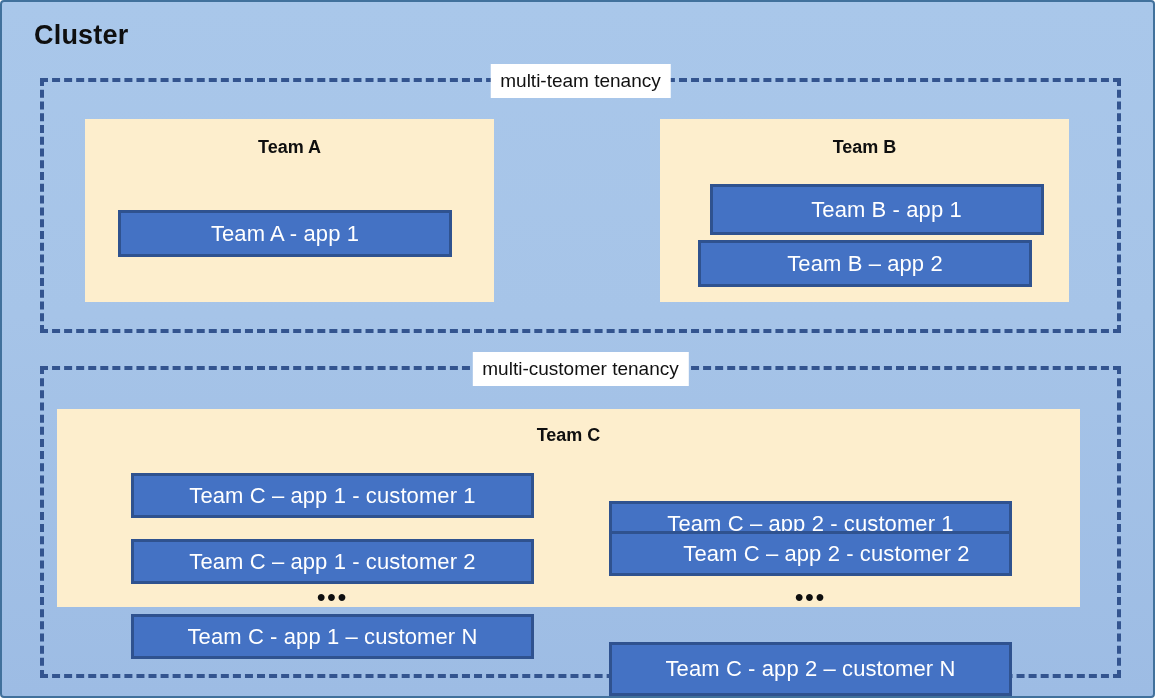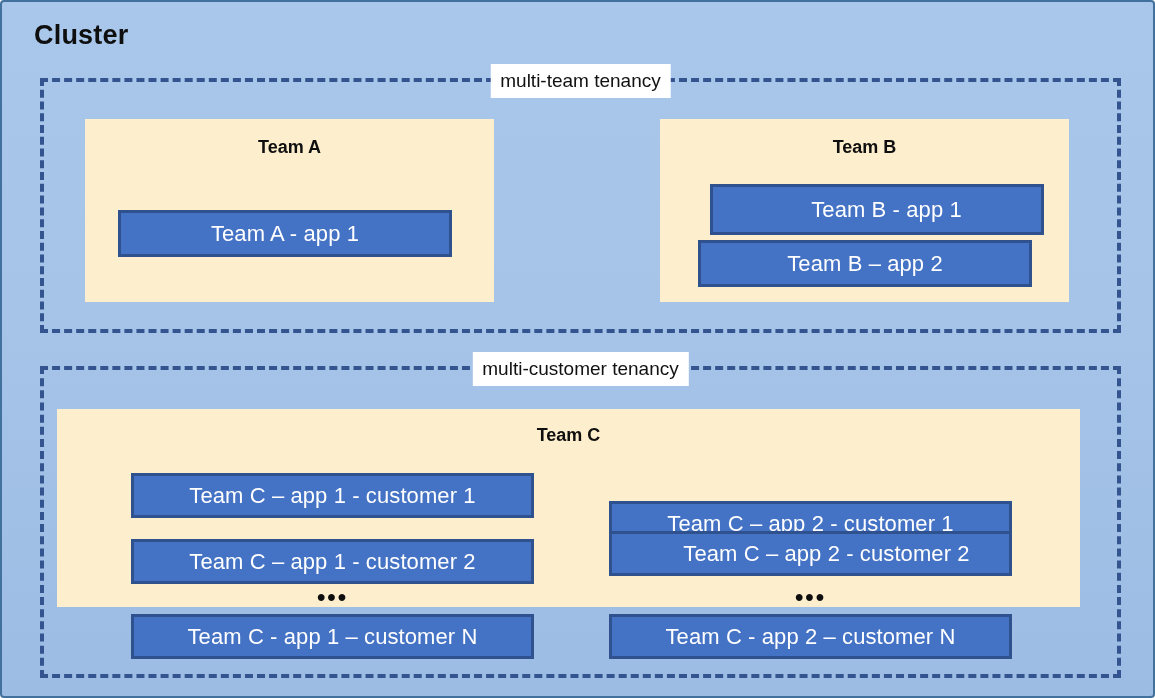--- a/index.html
+++ b/index.html
@@ -115,21 +115,21 @@
   #app-b2 { left: 696px; top: 238px; width: 334px; height: 47px; }
 
   
   #app-c1-1 { left: 129px; top: 471px; width: 403px; height: 45px; }
   #app-c1-2 { left: 129px; top: 529px; width: 403px; height: 45px; margin-top: 8px; }
   #app-c1-n { left: 129px; top: 612px; width: 403px; height: 45px; }
 
   
   #app-c2-1 { left: 607px; top: 471px; width: 403px; height: 45px; margin-top: 28px; }
   #app-c2-2 { left: 607px; top: 529px; width: 403px; height: 45px; padding-left: 32px; }
-  #app-c2-n { left: 607px; top: 612px; width: 403px; height: 45px; }
+  #app-c2-n { left: 607px; top: 640px; width: 403px; height: 54px; }
 
   
   .ellipsis {
     position: absolute;
     width: 403px;
     text-align: center;
     font-size: 24px;
     font-weight: bold;
     color: #0f0f0f;
     line-height: 1;

